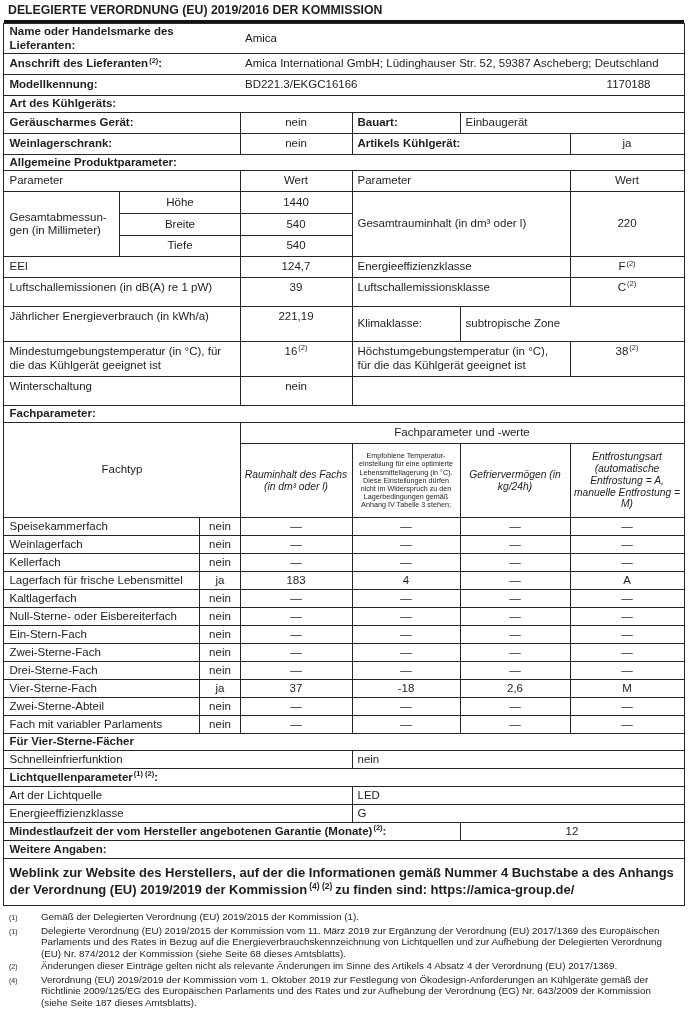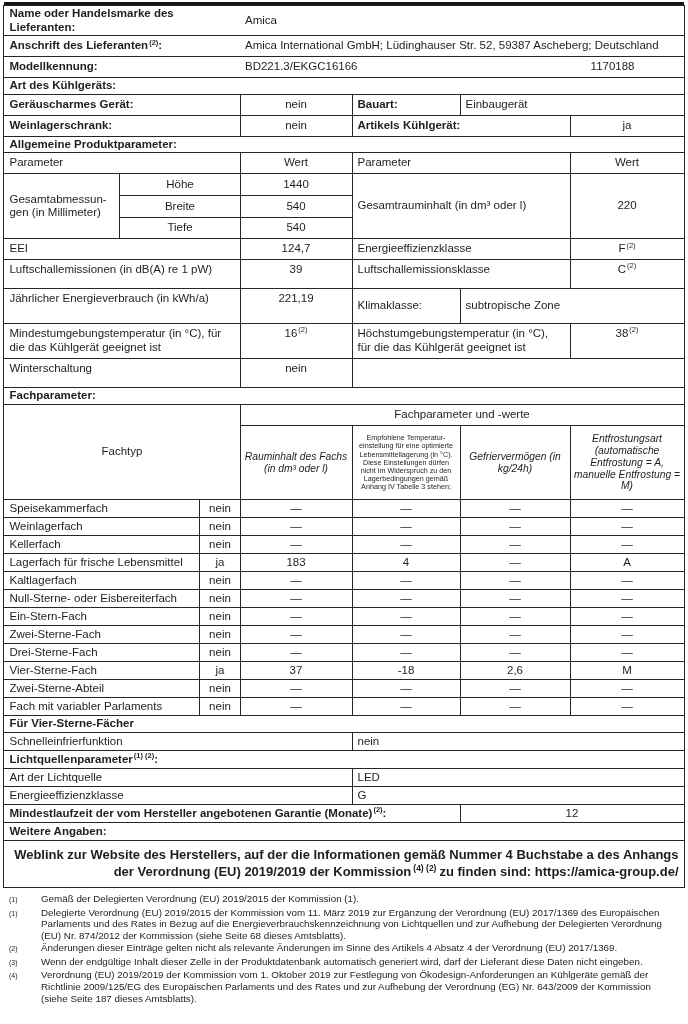--- a/index.html
+++ b/index.html
@@ -25,35 +25,36 @@
   .vt{vertical-align:top !important;padding-top:3px !important;}
   .nbr{border-right:none !important;}
   .nbl{border-left:none !important;}
   tr.sect td{font-weight:bold;}
   sup{font-size:7.5px;vertical-align:super;line-height:0;margin-left:1px;}
   .small{font-size:10.3px;line-height:1.15;padding:1px 3px !important;font-style:italic;}
   .tiny{font-size:7.2px;line-height:1.13;padding:8px 2px !important;margin-left:24px;}
   .h16{height:16px;} .h17{height:17px;} .h18{height:18px;} .h21{height:21px;}
   .h22{height:22px;} .h29{height:29px;} .h35{height:35px;} .h57{height:57px;} .h37{height:37px;}
   .split{display:flex;justify-content:space-between;align-items:center;}
-  .split .right{margin-right:44px;}
-  .weblink-cell{font-size:13px;font-weight:bold;line-height:1.3;padding:6px 5px !important;text-align:right;}
+  .split .right{margin-right:28px;}
+  .weblink-cell{font-size:13px;font-weight:bold;line-height:1.3;padding:6px 5px !important;}
   .weblink-cell sup{font-size:8.5px;margin:0 3px 0 2px;}
 
   .footnotes{margin:5px 4px 0 4px;font-size:9.8px;line-height:11.6px;color:#242424;}
   .fn{display:flex;margin-bottom:1px;}
   .fn-marker{width:37px;flex:0 0 37px;font-size:7px;padding:1px 0 0 5px;box-sizing:border-box;}
   .fn-text{flex:1;padding-right:6px;}
 </style>
 </head>
 <body>
 
 <div class="page">
 
   <div class="head-wrap">
+    <div class="subtitle">DELEGIERTE VERORDNUNG (EU) 2019/2016 DER KOMMISSION</div>
   </div>
 
   <table class="sheet">
     <colgroup>
       <col style="width:116px">
         <col style="width:80px">
         <col style="width:40px">
       <col style="width:112px">
         <col style="width:108px">
         <col style="width:110px">
@@ -332,24 +333,20 @@
       <div class="fn">
         <div class="fn-marker">(1)</div>
         <div class="fn-text">Delegierte Verordnung (EU) 2019/2015 der Kommission vom 11. März 2019 zur Ergänzung der Verordnung (EU) 2017/1369 des Europäischen Parlaments und des Rates in Bezug auf die Energieverbrauchskennzeichnung von Lichtquellen und zur Aufhebung der Delegierten Verordnung (EU) Nr. 874/2012 der Kommission (siehe Seite 68 dieses Amtsblatts).</div>
       </div>
 
       <div class="fn">
         <div class="fn-marker">(2)</div>
         <div class="fn-text">Änderungen dieser Einträge gelten nicht als relevante Änderungen im Sinne des Artikels 4 Absatz 4 der Verordnung (EU) 2017/1369.</div>
       </div>
 
-      <div class="fn">
-        <div class="fn-marker">(3)</div>
-        <div class="fn-text">Wenn der endgültige Inhalt dieser Zelle in der Produktdatenbank automatisch generiert wird, darf der Lieferant diese Daten nicht eingeben.</div>
-      </div>
 
       <div class="fn">
         <div class="fn-marker">(4)</div>
         <div class="fn-text">Verordnung (EU) 2019/2019 der Kommission vom 1. Oktober 2019 zur Festlegung von Ökodesign-Anforderungen an Kühlgeräte gemäß der Richtlinie 2009/125/EG des Europäischen Parlaments und des Rates und zur Aufhebung der Verordnung (EG) Nr. 643/2009 der Kommission (siehe Seite 187 dieses Amtsblatts).</div>
       </div>
     </div>
 
 </div>
 
 </body></html>

